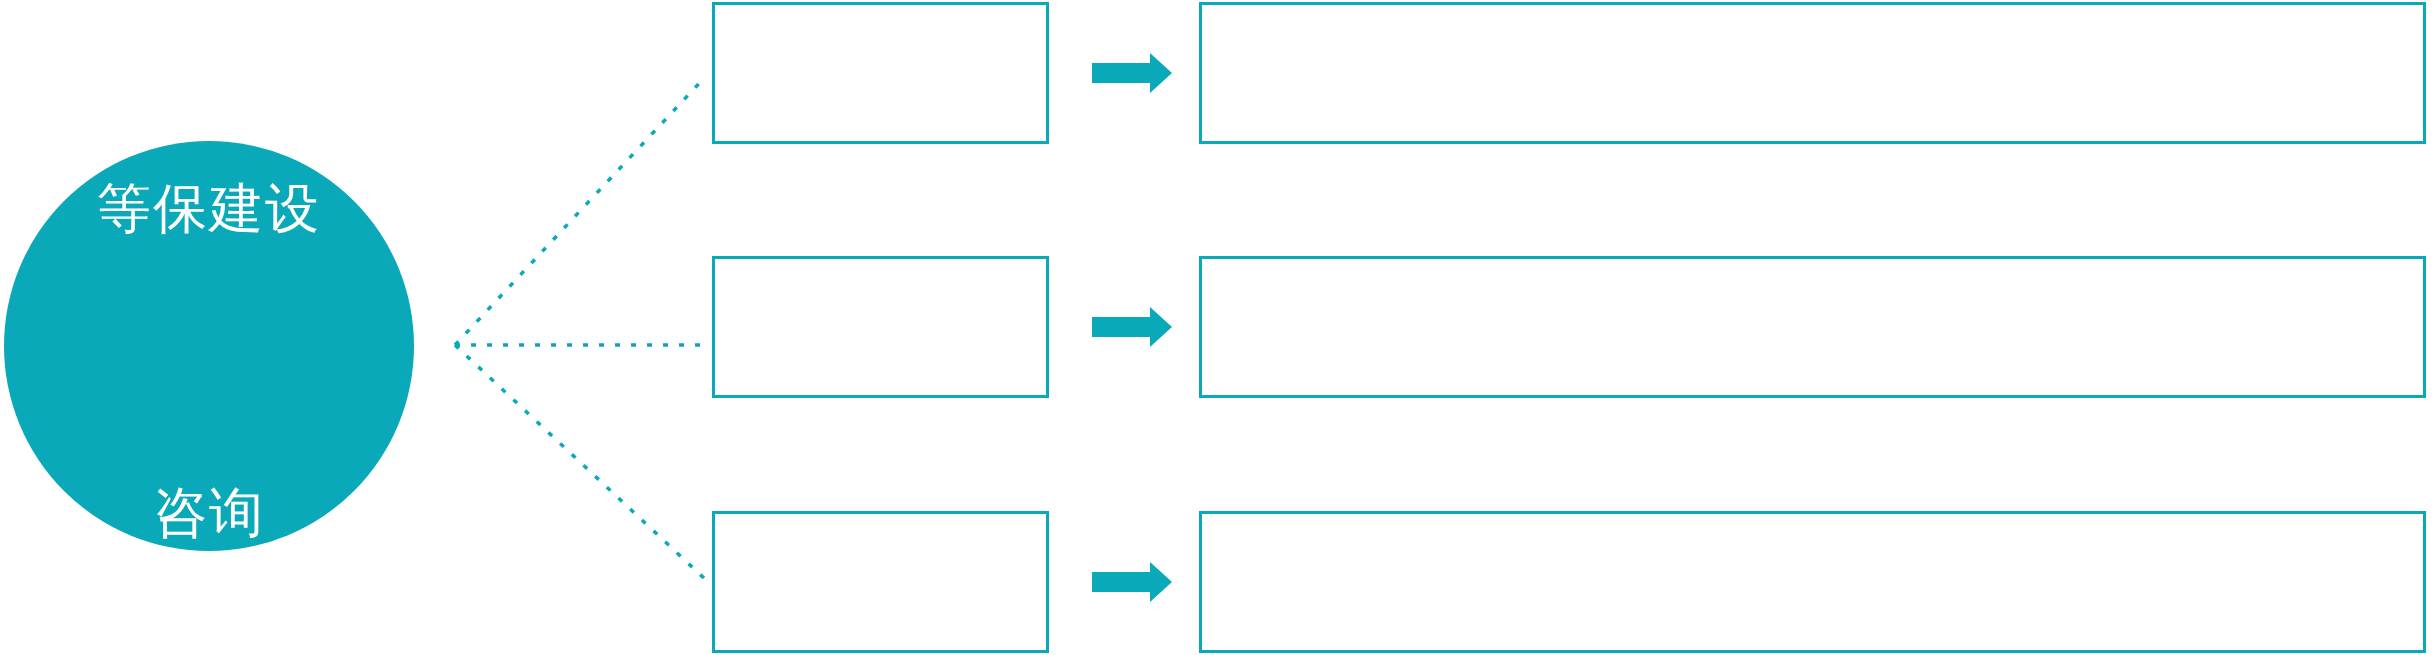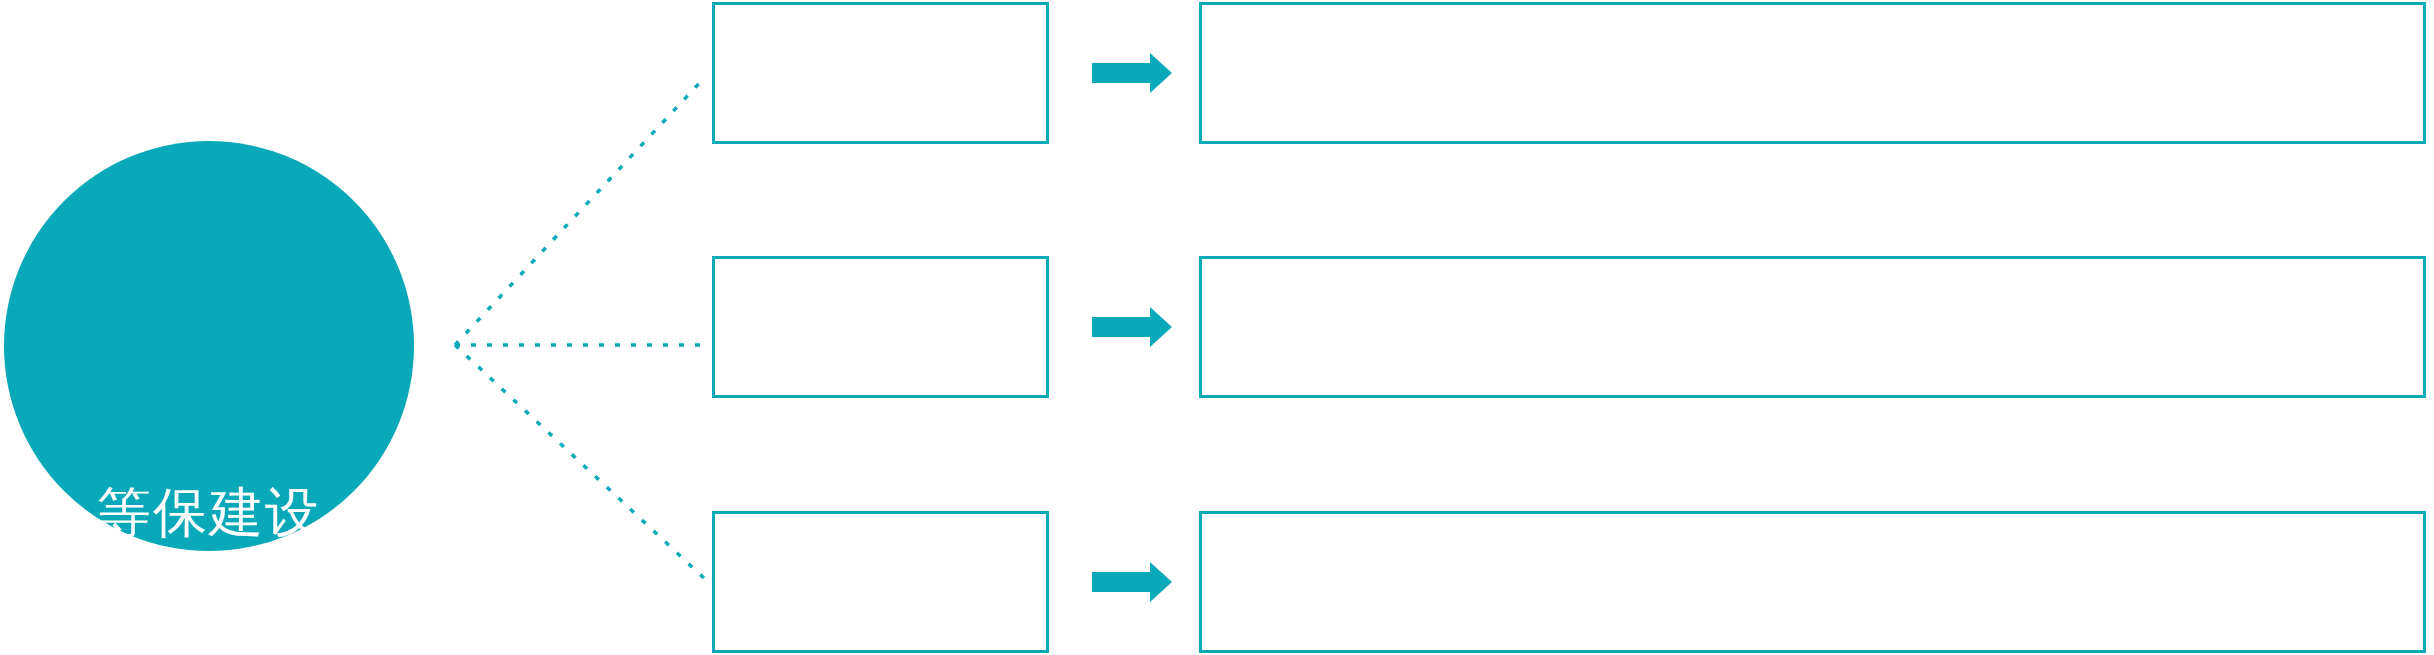--- a/index.html
+++ b/index.html
@@ -20,21 +20,21 @@
     position: absolute;
     left: 4px;
     top: 141px;
     width: 410px;
     height: 410px;
     border-radius: 50%;
     background: var(--accent);
     display: flex;
     flex-direction: column;
     align-items: center;
-    justify-content: flex-end;
+    justify-content: space-between;
     padding-top: 28px;
     color: #ffffff;
     font-size: 54px;
     font-weight: 300;
     letter-spacing: 2px;
     line-height: 1.45;
     text-align: center;
   }
 
   
@@ -95,20 +95,21 @@
 <div class="canvas">
 
   <svg class="connector-layer" viewBox="0 0 2434 655" xmlns="http://www.w3.org/2000/svg">
     <line x1="455" y1="345" x2="706" y2="76"></line>
     <line x1="455" y1="345" x2="706" y2="345"></line>
     <line x1="455" y1="345" x2="706" y2="580"></line>
   </svg>
 
   <div class="hub-circle">
     <span>等保建设</span>
+    <span>咨询</span>
   </div>
 
   <div class="flow-row row-1">
     <div class="small-box"></div>
     <svg class="arrow-wrap" viewBox="0 0 80 40" xmlns="http://www.w3.org/2000/svg">
       <polygon points="0,10 58,10 58,0 80,20 58,40 58,30 0,30"></polygon>
     </svg>
     <div class="big-box"></div>
   </div>
 

